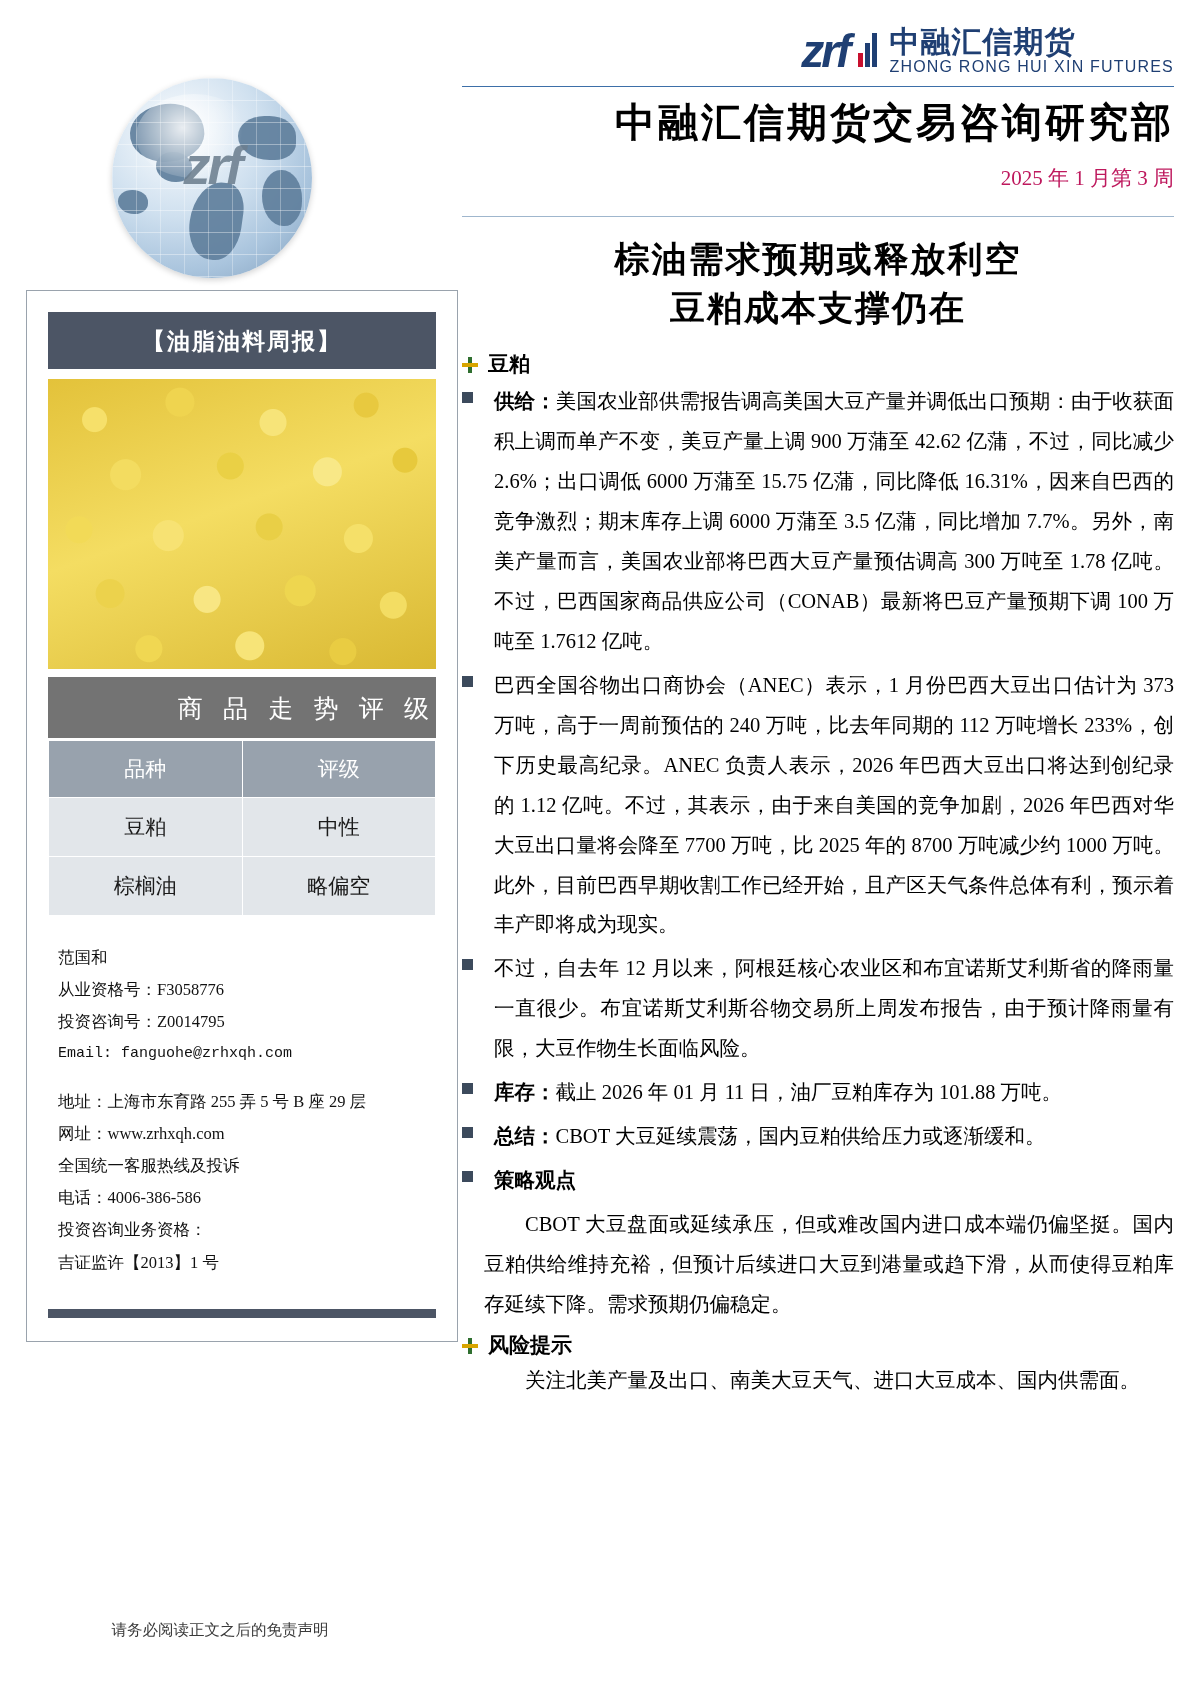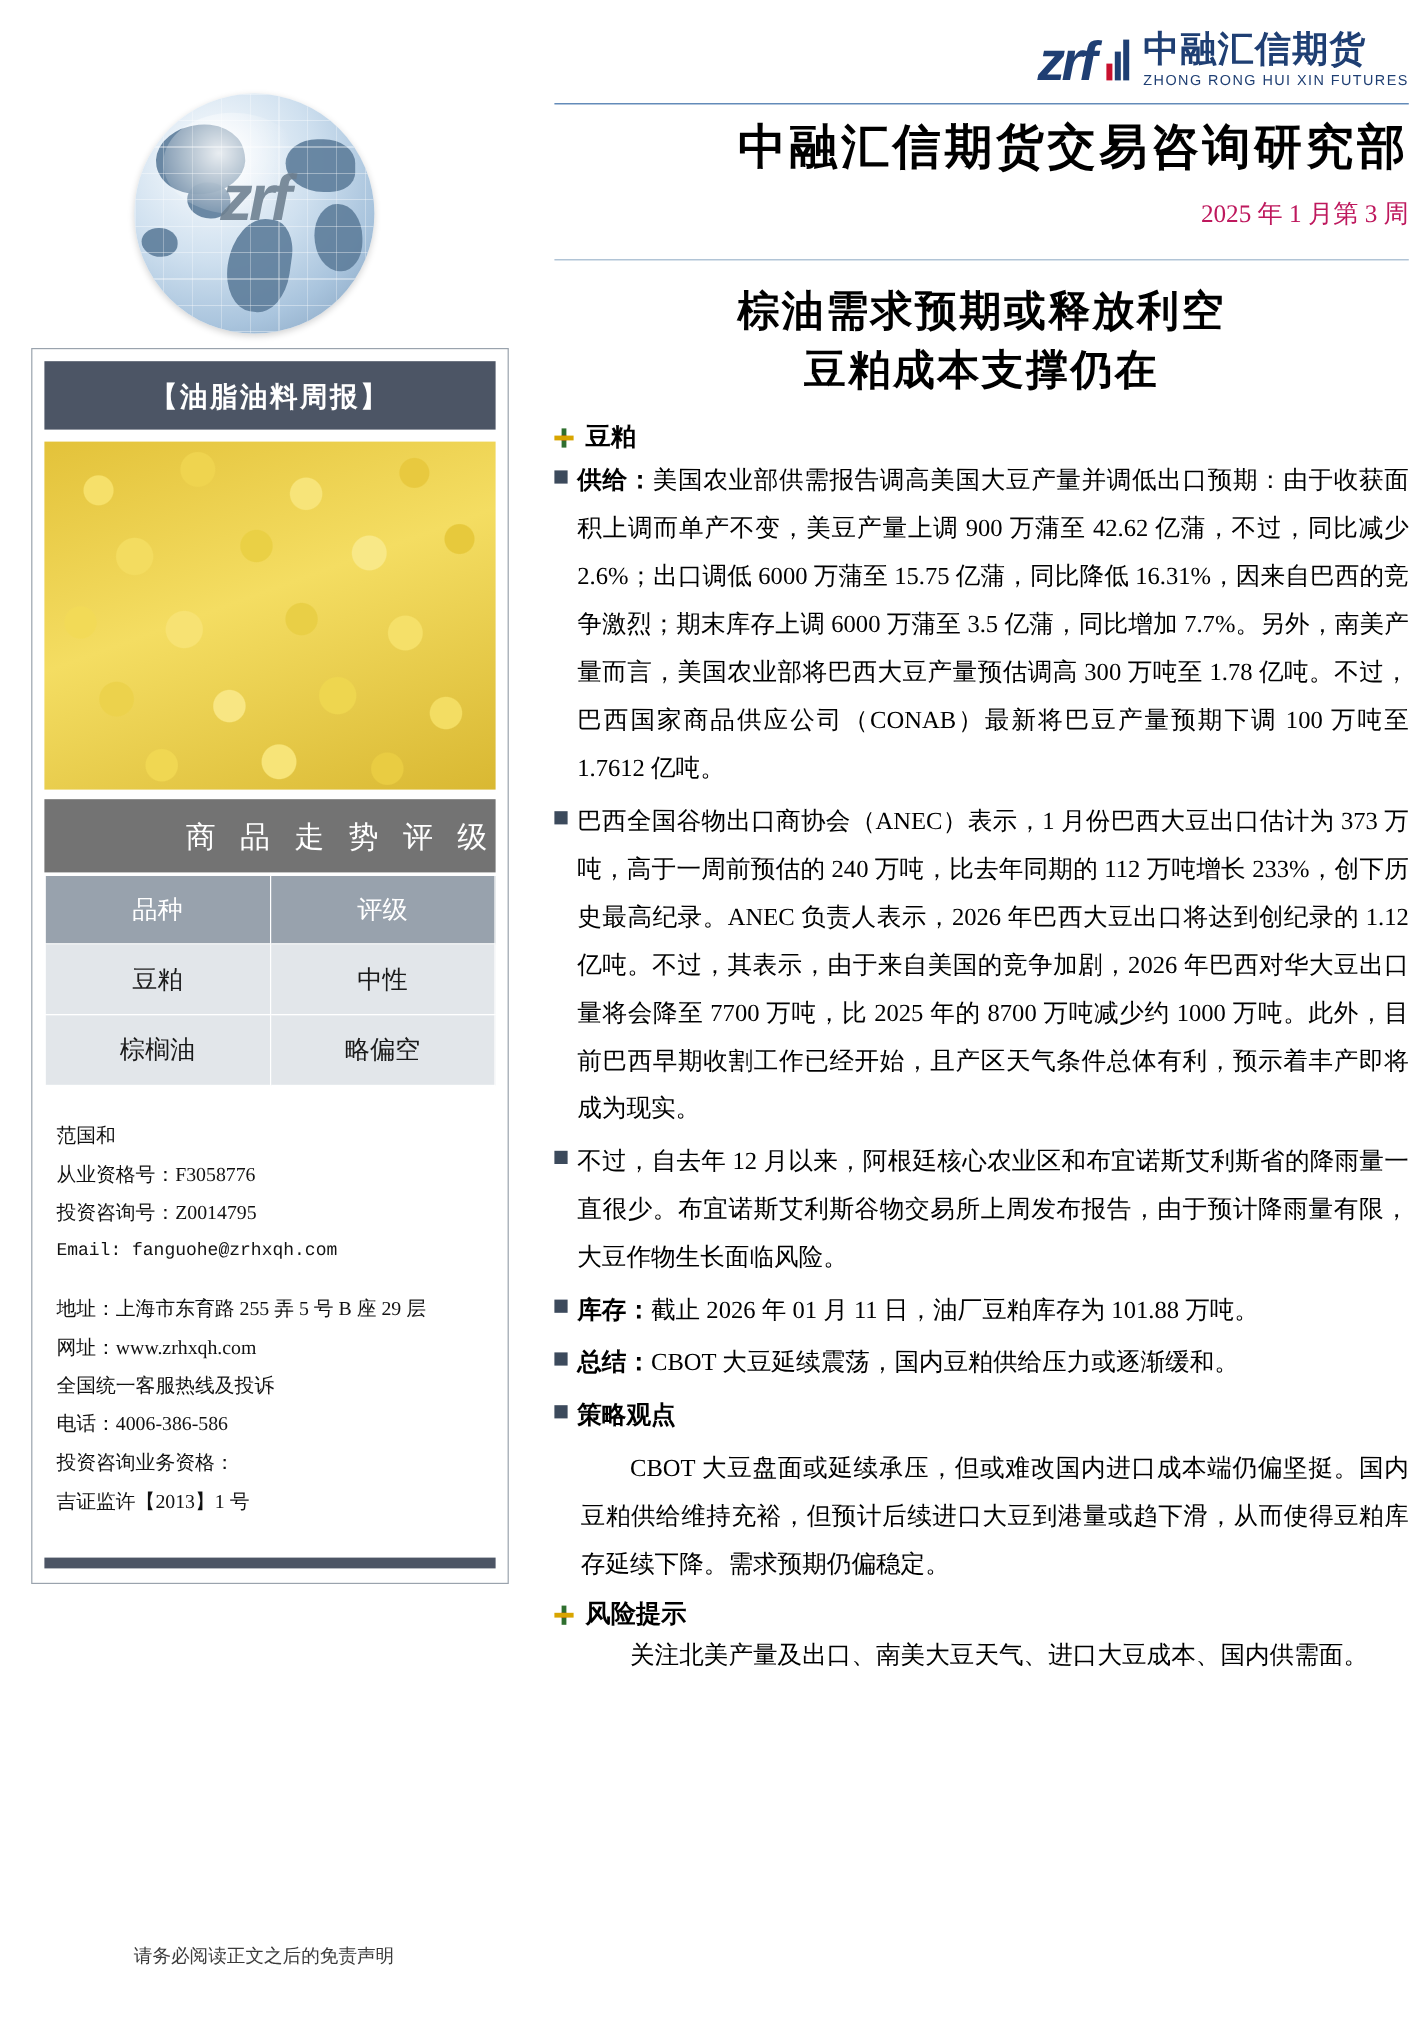--- a/index.html
+++ b/index.html
@@ -70,24 +70,24 @@
     font-weight: bold;
     font-size: 54px;
     color: #6d7f8f;
     letter-spacing: -3px;
     opacity: .88;
   }
 
   .card {
     position: absolute;
     left: 26px; top: 290px;
-    width: 398px;
+    width: 432px;
     border: 1px solid #9aa3ad;
     background: #fff;
-    padding: 0;
+    padding: 11px;
   }
   .card-title {
     background: #4c5565;
     color: #fff;
     text-align: center;
     font-size: 23px;
     font-weight: bold;
     letter-spacing: 2px;
     padding: 14px 0 12px;
     margin: 10px 10px 0;
@@ -209,21 +209,21 @@
   .brand .cn {
     font-family: "Liberation Sans", sans-serif;
     font-weight: bold;
     font-size: 30px;
     color: #1f3f73;
     line-height: 1.05;
     letter-spacing: 1px;
   }
   .brand .en {
     font-family: "Liberation Sans", sans-serif;
-    font-size: 12px;
+    font-size: 16px;
     color: #1f3f73;
     letter-spacing: 1.2px;
   }
   .rule {
     height: 1px;
     background: #3d6fa8;
     margin: 10px 0 0 0;
   }
   .rule.thin { background: #9fb6cd; }
 
@@ -275,21 +275,21 @@
   }
   .sec .sec-label {
     font-size: 21px;
     font-weight: bold;
     color: #000;
   }
 
   .item {
     display: flex;
     align-items: flex-start;
-    gap: 8px;
+    gap: 21px;
     margin: 4px 0 4px;
   }
   .item .sq {
     flex: 0 0 auto;
     width: 11px; height: 11px;
     background: #3c4a5c;
     margin-top: 10px;
   }
   .item .txt {
     font-size: 20.5px;

